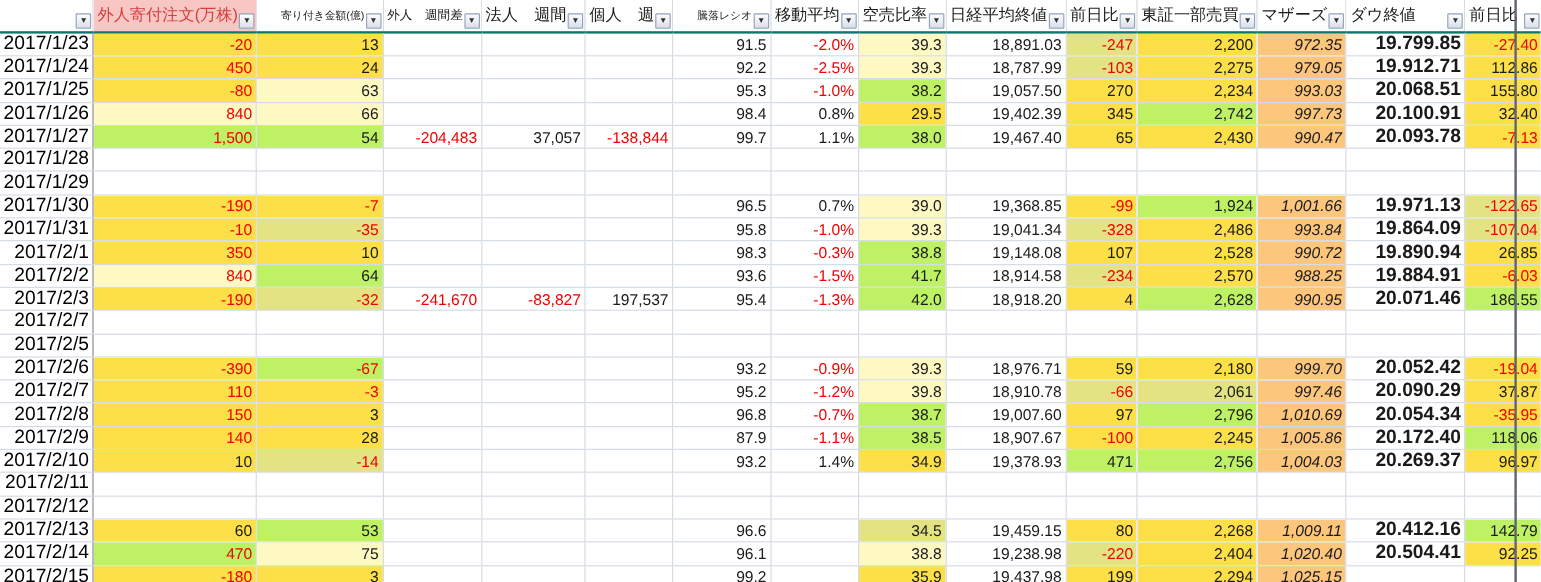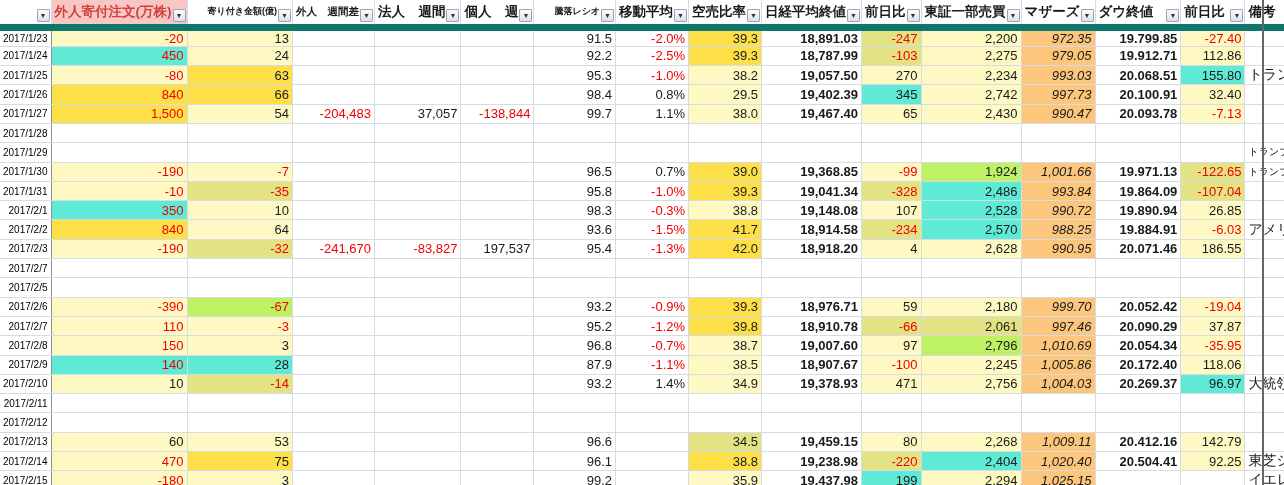--- a/index.html
+++ b/index.html
@@ -2,40 +2,40 @@
 <html><head>
 <meta charset="utf-8">
 <style>
   html,body{margin:0;padding:0;background:#ffffff;}
   .sheet{position:relative;width:1284px;height:485px;overflow:hidden;background:#fff;
          font-family:"Liberation Sans","DejaVu Sans",sans-serif;}
   table{border-collapse:collapse;table-layout:fixed;}
   th,td{box-sizing:border-box;border-right:1px solid #d6dce4;border-bottom:1px solid #d6dce4;
         padding:0 3px;height:19.3px;overflow:hidden;white-space:nowrap;font-size:13px;color:#1a1a1a;
         vertical-align:middle;background:#fff;}
-  thead th{position:relative;height:27px;font-weight:bold;border-bottom:7px solid #0f766e;
+  thead th{position:relative;height:27px;font-weight:normal;border-bottom:2px solid #0f766e;
         text-align:left;font-size:13.5px;padding-right:15px;}
   th.pink{background:#f9c7c3;color:#d23f3f;}
   th.tiny{font-size:9px;padding-left:20px;}
   th.small{font-size:10.5px;}
   td.ar{text-align:right;}
   td.al{text-align:left;}
-  td.date{color:#000;font-size:10px;border-right:1px solid #8a8f98;}
-  td.nik{font-weight:bold;}
-  td.dow{font-weight:bold;font-size:13px;padding-left:24px;}
+  td.date{color:#000;font-size:16px;border-right:1px solid #8a8f98;}
+  td.nik{font-weight:normal;}
+  td.dow{font-weight:bold;font-size:16px;padding-left:24px;}
   td.biko{font-size:14px;overflow:visible;}
   td.s{font-size:10px;}
   .neg{color:#f00000;}
-  .bg-y{background:#fef9c3;}
+  .bg-y{background:#fde047;}
   .bg-yg{background:#e4e383;padding-left:16px;}
   .bg-g{background:#bef264;}
-  .bg-lo{background:#5eead4;}
-  .bg-o{background:#fef9c3;}
-  .bg-do{background:#fde047;}
-  .bg-r{background:#fde047;margin-left:32px;}
+  .bg-lo{background:#fde047;}
+  .bg-o{background:#bef264;}
+  .bg-do{background:#fef9c3;}
+  .bg-r{background:#bef264;margin-left:32px;}
   .bg-mo{background:#fcc67d;font-style:italic;}
   .dd{position:absolute;right:1px;bottom:2px;width:13px;height:13px;border:1px solid #97a5ba;
       background:linear-gradient(#fdfdfe,#d9e0ea);font-size:7px;line-height:11px;text-align:center;
       color:#333;box-sizing:border-box;border-radius:1px;}
   .pane-divider{position:absolute;top:0;bottom:0;width:2px;background:#5f6670;}
 </style>
 </head>
 <body>
 
 <div class="sheet">

